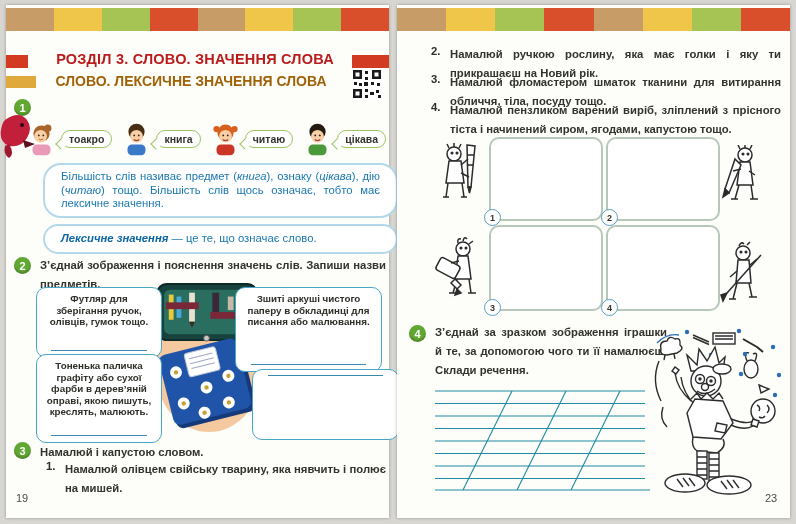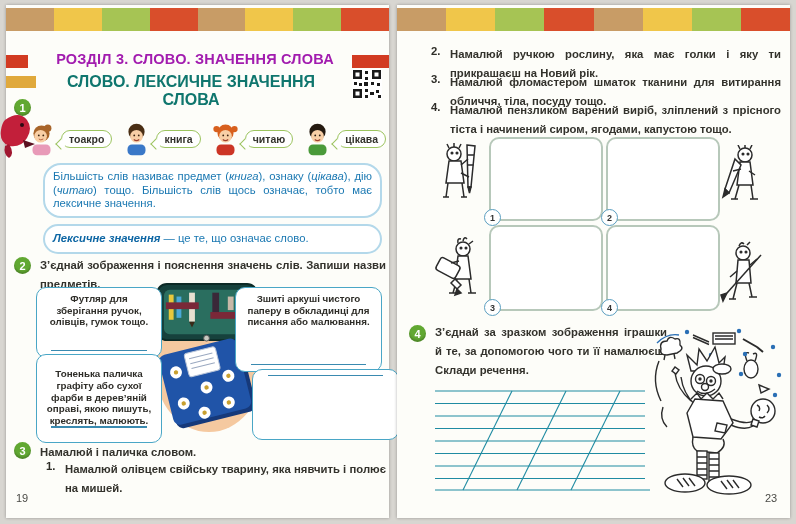--- a/index.html
+++ b/index.html
@@ -6,31 +6,31 @@
   body{width:796px;height:524px;background:#d8d6d1;position:relative;overflow:hidden;
        font-family:"Liberation Sans",sans-serif;color:#2e2d28;}
   .page{position:absolute;top:5px;height:513px;background:#fdfdf9;box-shadow:0 0 3px rgba(0,0,0,.3);}
   #left-page{left:6px;width:383px;}
   #right-page{left:397px;width:393px;}
   .strip{position:absolute;top:3px;left:0;right:0;height:23px;display:flex;}
   .strip div{flex:1;}
   .c-tan{background:#c89c66}.c-yel{background:#f0c64a}.c-grn{background:#a6c454}.c-red{background:#d94e2b}
   .abs{position:absolute;}
   
-  .chapter{left:24px;top:46px;width:330px;text-align:center;font-size:14.5px;font-weight:700;color:#a21caf;letter-spacing:.2px;}
+  .chapter{left:24px;top:46px;width:330px;text-align:center;font-size:14.5px;font-weight:700;color:#b91c1c;letter-spacing:.2px;}
   .bar{background:#d23b22;height:13px;}
   .bar-sub{background:#e0a93c;height:12px;}
-  .lesson{left:40px;top:68px;width:290px;text-align:center;font-size:16px;font-weight:700;color:#0f766e;}
+  .lesson{left:40px;top:68px;width:290px;text-align:center;font-size:14px;font-weight:700;color:#a16207;}
   
   .badge{width:17px;height:17px;border-radius:50%;background:#61a832;color:#fff;font-weight:700;
          font-size:11px;display:flex;align-items:center;justify-content:center;box-shadow:inset 0 -2px 2px rgba(0,0,0,.2);}
   .task-text{font-size:11.3px;font-weight:700;line-height:19px;text-align:justify;color:#33322c;}
   
   .info-box{border:2px solid #b3d8ea;border-radius:18px;background:#fff;color:#1a78b2;
-            font-size:11.3px;line-height:13.5px;padding:5px 8px;text-align:justify;font-weight:400;}
+            font-size:11.3px;line-height:13.5px;padding:5px 16px;text-align:justify;font-weight:400;}
   .info-box i{font-style:italic;}
   .term{font-weight:700;color:#0d66a4;font-style:italic;}
   
   .def-box{border:1.6px solid #49a6c6;border-radius:10px;background:#fff;display:flex;flex-direction:column;
            justify-content:space-between;align-items:center;padding:5px 6px 6px;}
   .def-box .txt{font-size:9.8px;font-weight:700;line-height:11.6px;text-align:center;color:#2e2d28;}
   .blank{height:1.4px;background:#3a8ab0;width:86%;}
   
   .kids-row{left:22px;top:113px;width:358px;height:42px;display:flex;justify-content:space-between;align-items:center;}
   .kid-unit{display:flex;align-items:center;}
@@ -213,34 +213,34 @@
             <circle cx="40" cy="76" r="2.2"></circle>
         </g>
       </g>
     </svg>
   </div>
 
   <div class="abs def-box" style="left:30px;top:282px;width:112px;height:58px;">
     <div class="txt">Футляр для зберігання ручок, олівців, гумок тощо.</div>
     <div class="blank"></div>
   </div>
-  <div class="abs def-box" style="left:30px;top:349px;width:112px;height:76px;justify-content:center;">
+  <div class="abs def-box" style="left:30px;top:349px;width:112px;height:76px;">
     <div class="txt">Тоненька паличка графіту або сухої фарби в дерев’яній оправі, якою пишуть, креслять, малюють.</div>
     <div class="blank"></div>
   </div>
   <div class="abs def-box" style="left:229px;top:282px;width:133px;height:72px;">
     <div class="txt">Зшиті аркуші чистого паперу в обкладинці для писання або малювання.</div>
     <div class="blank"></div>
   </div>
   <div class="abs def-box" style="left:246px;top:364px;width:133px;height:58px;">
     <div class="blank"></div>
   </div>
 
   <div class="abs badge" style="left:8px;top:437px;">3</div>
-  <div class="abs task-text" style="left:34px;top:438px;width:346px;">Намалюй і паличка словом.</div>
+  <div class="abs task-text" style="left:34px;top:438px;width:346px;">Намалюй і капустою словом.</div>
   <div class="abs num-item" style="left:40px;top:455px;width:340px;">
     <span class="num">1.</span>
     <span class="txt task-text">Намалюй олівцем свійську тварину, яка нявчить і полює на мишей.</span>
   </div>
 
   <div class="abs page-num" style="left:10px;top:487px;">19</div>
 </div>
 
 <div class="page" id="right-page">
   <div class="strip">

